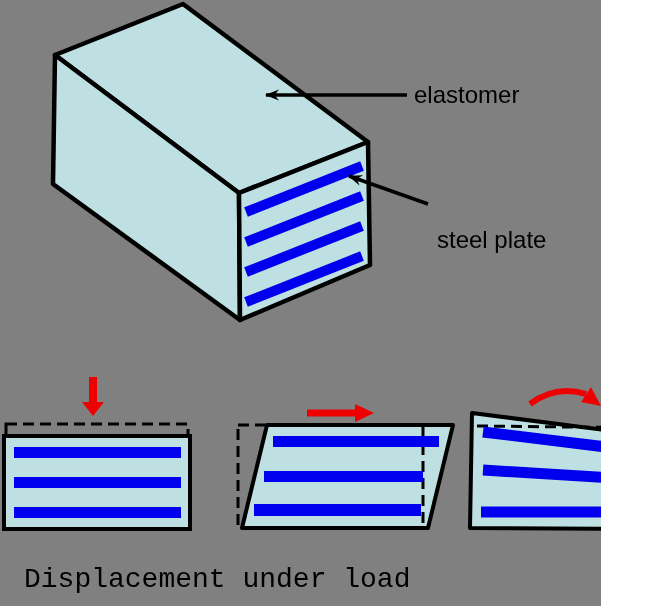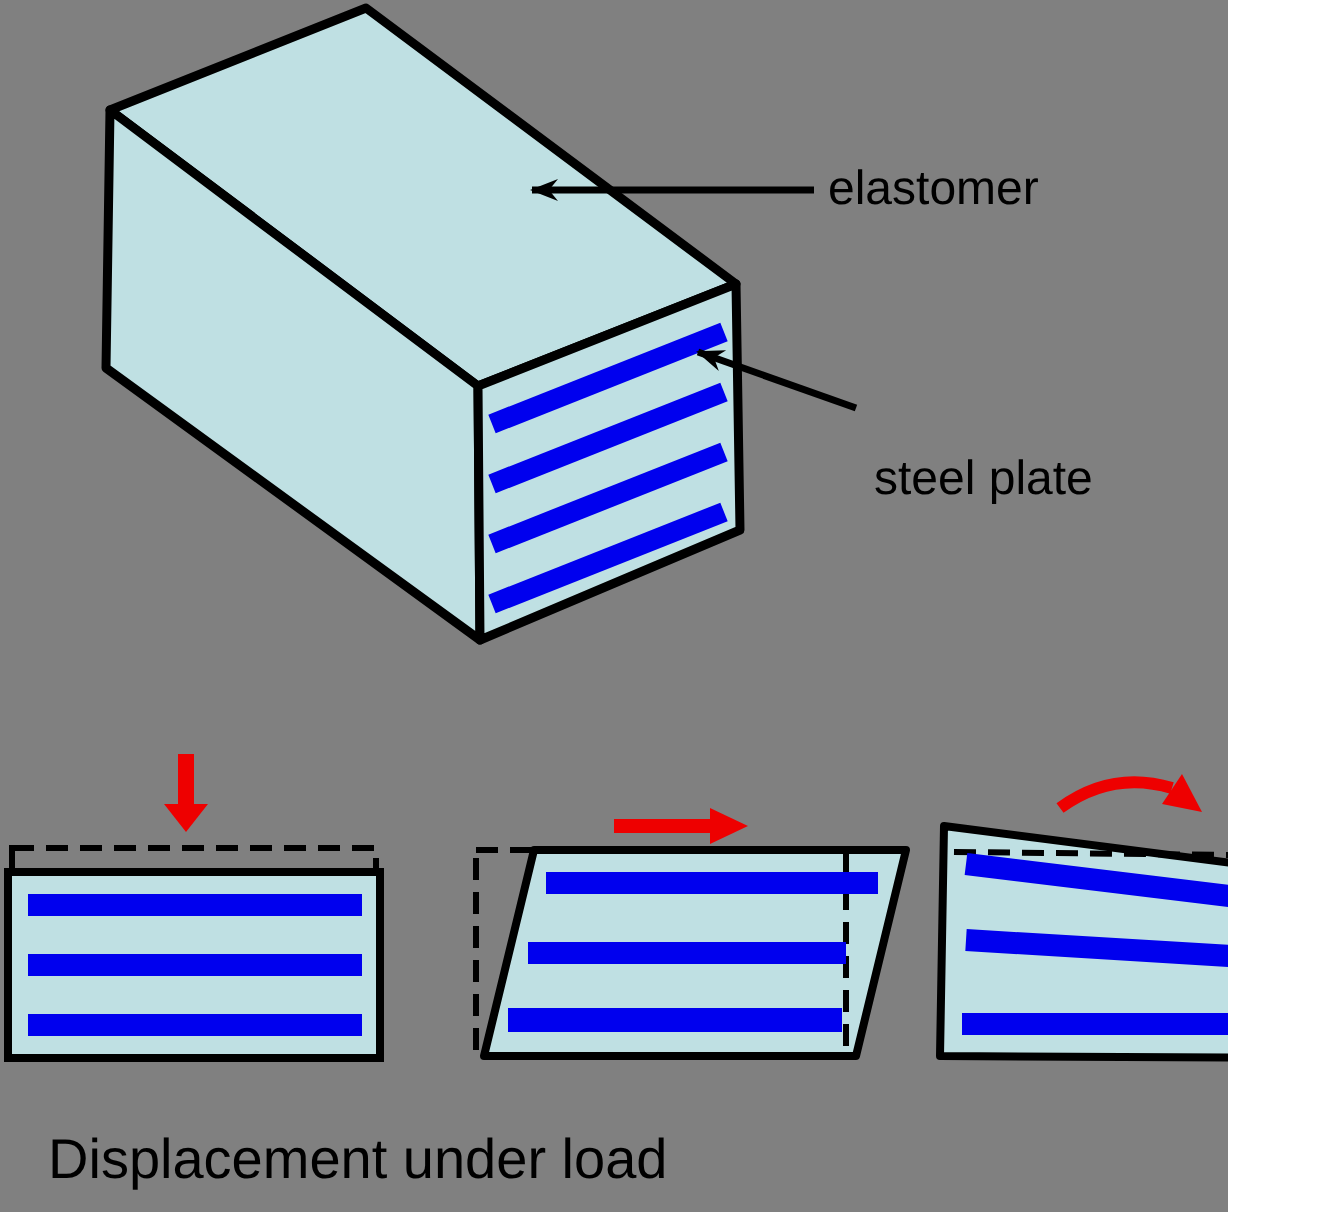--- a/index.html
+++ b/index.html
@@ -2,37 +2,37 @@
 <html><head>
 <meta charset="utf-8">
 <style>
   html,body{margin:0;padding:0;}
   body{font-family:"Liberation Sans", sans-serif;}
   .stage{
     position:relative;
     width:601px;height:606px;
     background:#808080;
     overflow:hidden;
-    padding-left:13px;
   }
   .stage svg{position:absolute;left:0;top:0;}
   .label{
     position:absolute;
     color:#000;
     font-size:24px;
     line-height:1.1;
     white-space:nowrap;
   }
   .caption{
     position:absolute;
     left:24px;top:565px;
     color:#000;
     font-size:28px;
     line-height:1.1;
     white-space:nowrap;
+    font-family:Liberation Mono, monospace;
   }
   .lbl-elastomer{left:414px;top:82px;}
   .lbl-steel{left:437px;top:195px;margin-top:32px;}
 </style>
 </head>
 <body>
 
 <div class="stage">
 
   <svg width="661" height="606" viewBox="0 0 661 606">

